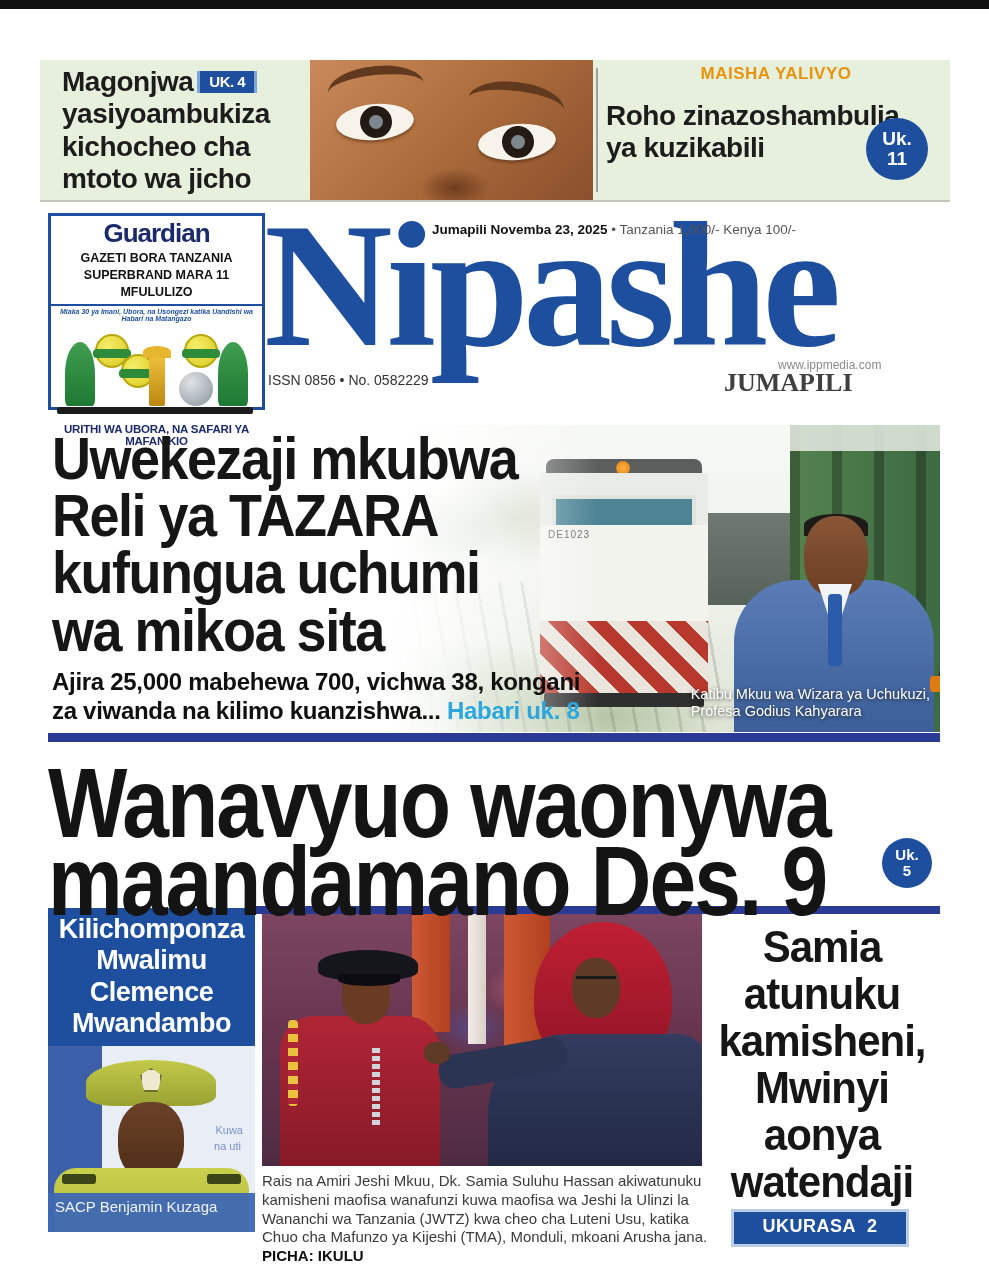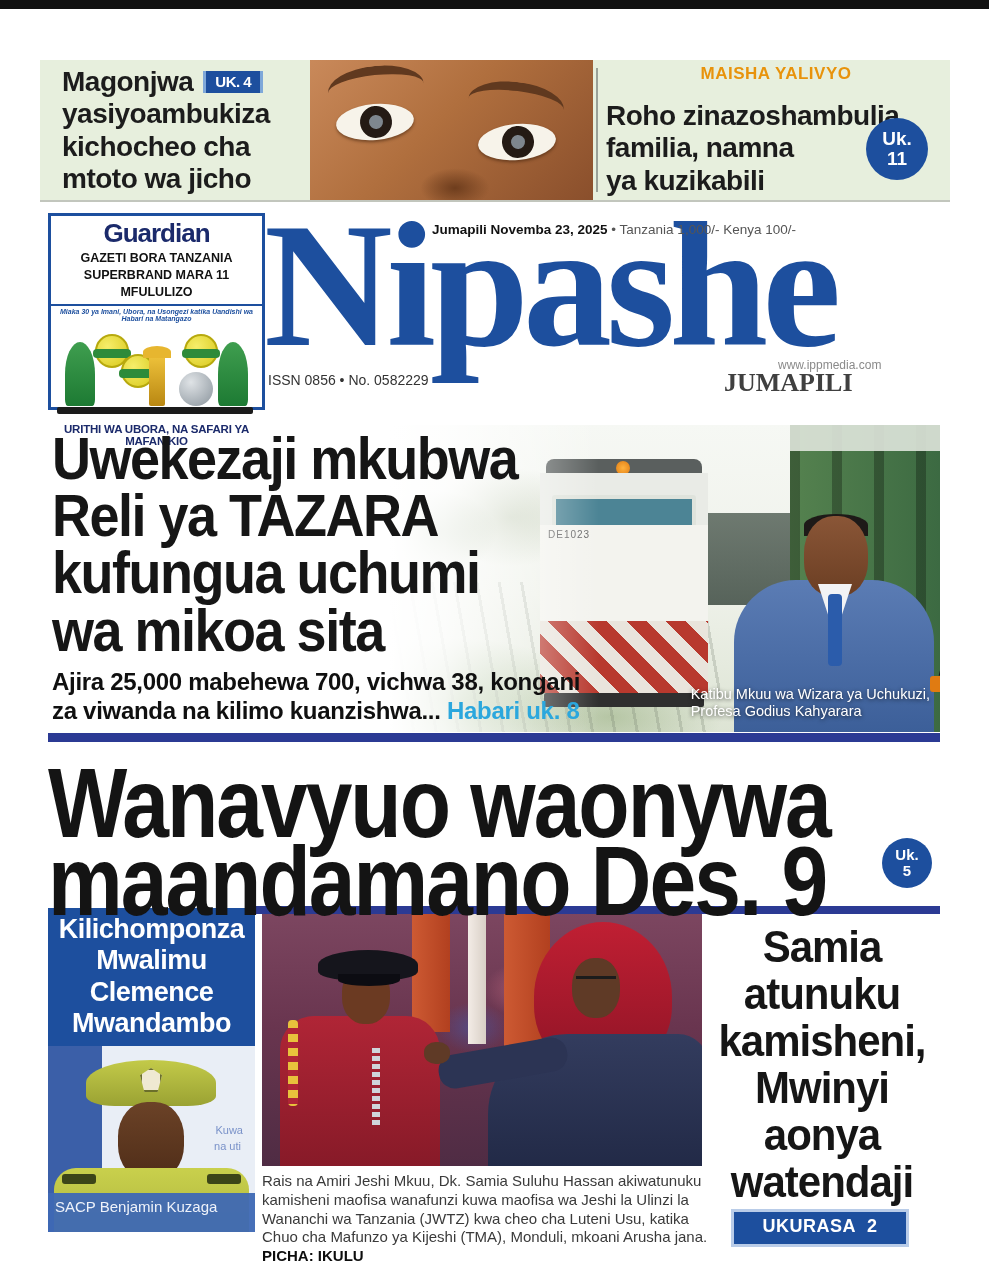--- a/index.html
+++ b/index.html
@@ -14,21 +14,21 @@
   
   .topbar { left:0; top:0; width:989px; height:9px; background:#111; }
 
   
   .teaser-strip {
     left:40px; top:60px; width:910px; height:142px;
     background:#e7efdd; border-bottom:2px solid #c2c6bd;
   }
   .teaser-left { position:absolute; left:22px; top:6px; width:268px; }
   .teaser-line { font-size:28px; font-weight:700; line-height:1.16; color:#1c1c1c; letter-spacing:-0.5px; }
-  .teaser-l1 { display:flex; align-items:center; gap:10px;text-align:right; }
+  .teaser-l1 { display:flex; align-items:center; gap:4px;text-align:right; }
   .uk-badge {
     display:inline-block; background:#1d4f9e; color:#fff; font-size:15px; font-weight:700;
     padding:2px 9px 3px; border-left:3px solid #7fa8d9; border-right:3px solid #7fa8d9;
   }
   .baby-photo { position:absolute; left:270px; top:0; width:283px; height:140px;
     background:linear-gradient(135deg,#c9895a 0%,#b06f3e 45%,#8a4f2c 100%); overflow:hidden; }
   .brow { position:absolute; width:96px; height:44px; border-top:9px solid #60391f; border-radius:50%; }
   .eye { position:absolute; width:78px; height:36px; background:#f7f3ea; border-radius:50%; overflow:hidden; box-shadow:0 2px 3px rgba(60,30,10,.5); }
   .iris { position:absolute; left:24px; top:2px; width:32px; height:32px; background:#241a14; border-radius:50%; }
   .pupil { position:absolute; left:9px; top:9px; width:14px; height:14px; background:#8e9aa3; border-radius:50%; opacity:.85; }
@@ -215,21 +215,20 @@
           </div>
       </div>
       <div class="nose-shadow"></div>
     </div>
 
     <div class="teaser-divider"></div>
 
     <div class="teaser-right">
       <div class="kicker">MAISHA YALIVYO</div>
       <div class="teaser-line">Roho zinazoshambulia</div>
-      <div class="teaser-line">familia, namna</div>
       <div class="teaser-line">ya kuzikabili</div>
       <div class="circle-badge">
         <span>Uk.</span>
         <span>11</span>
       </div>
     </div>
   </div>
 
   <div class="abs guardian-box">
     <div class="g-logo">Guardian</div>

